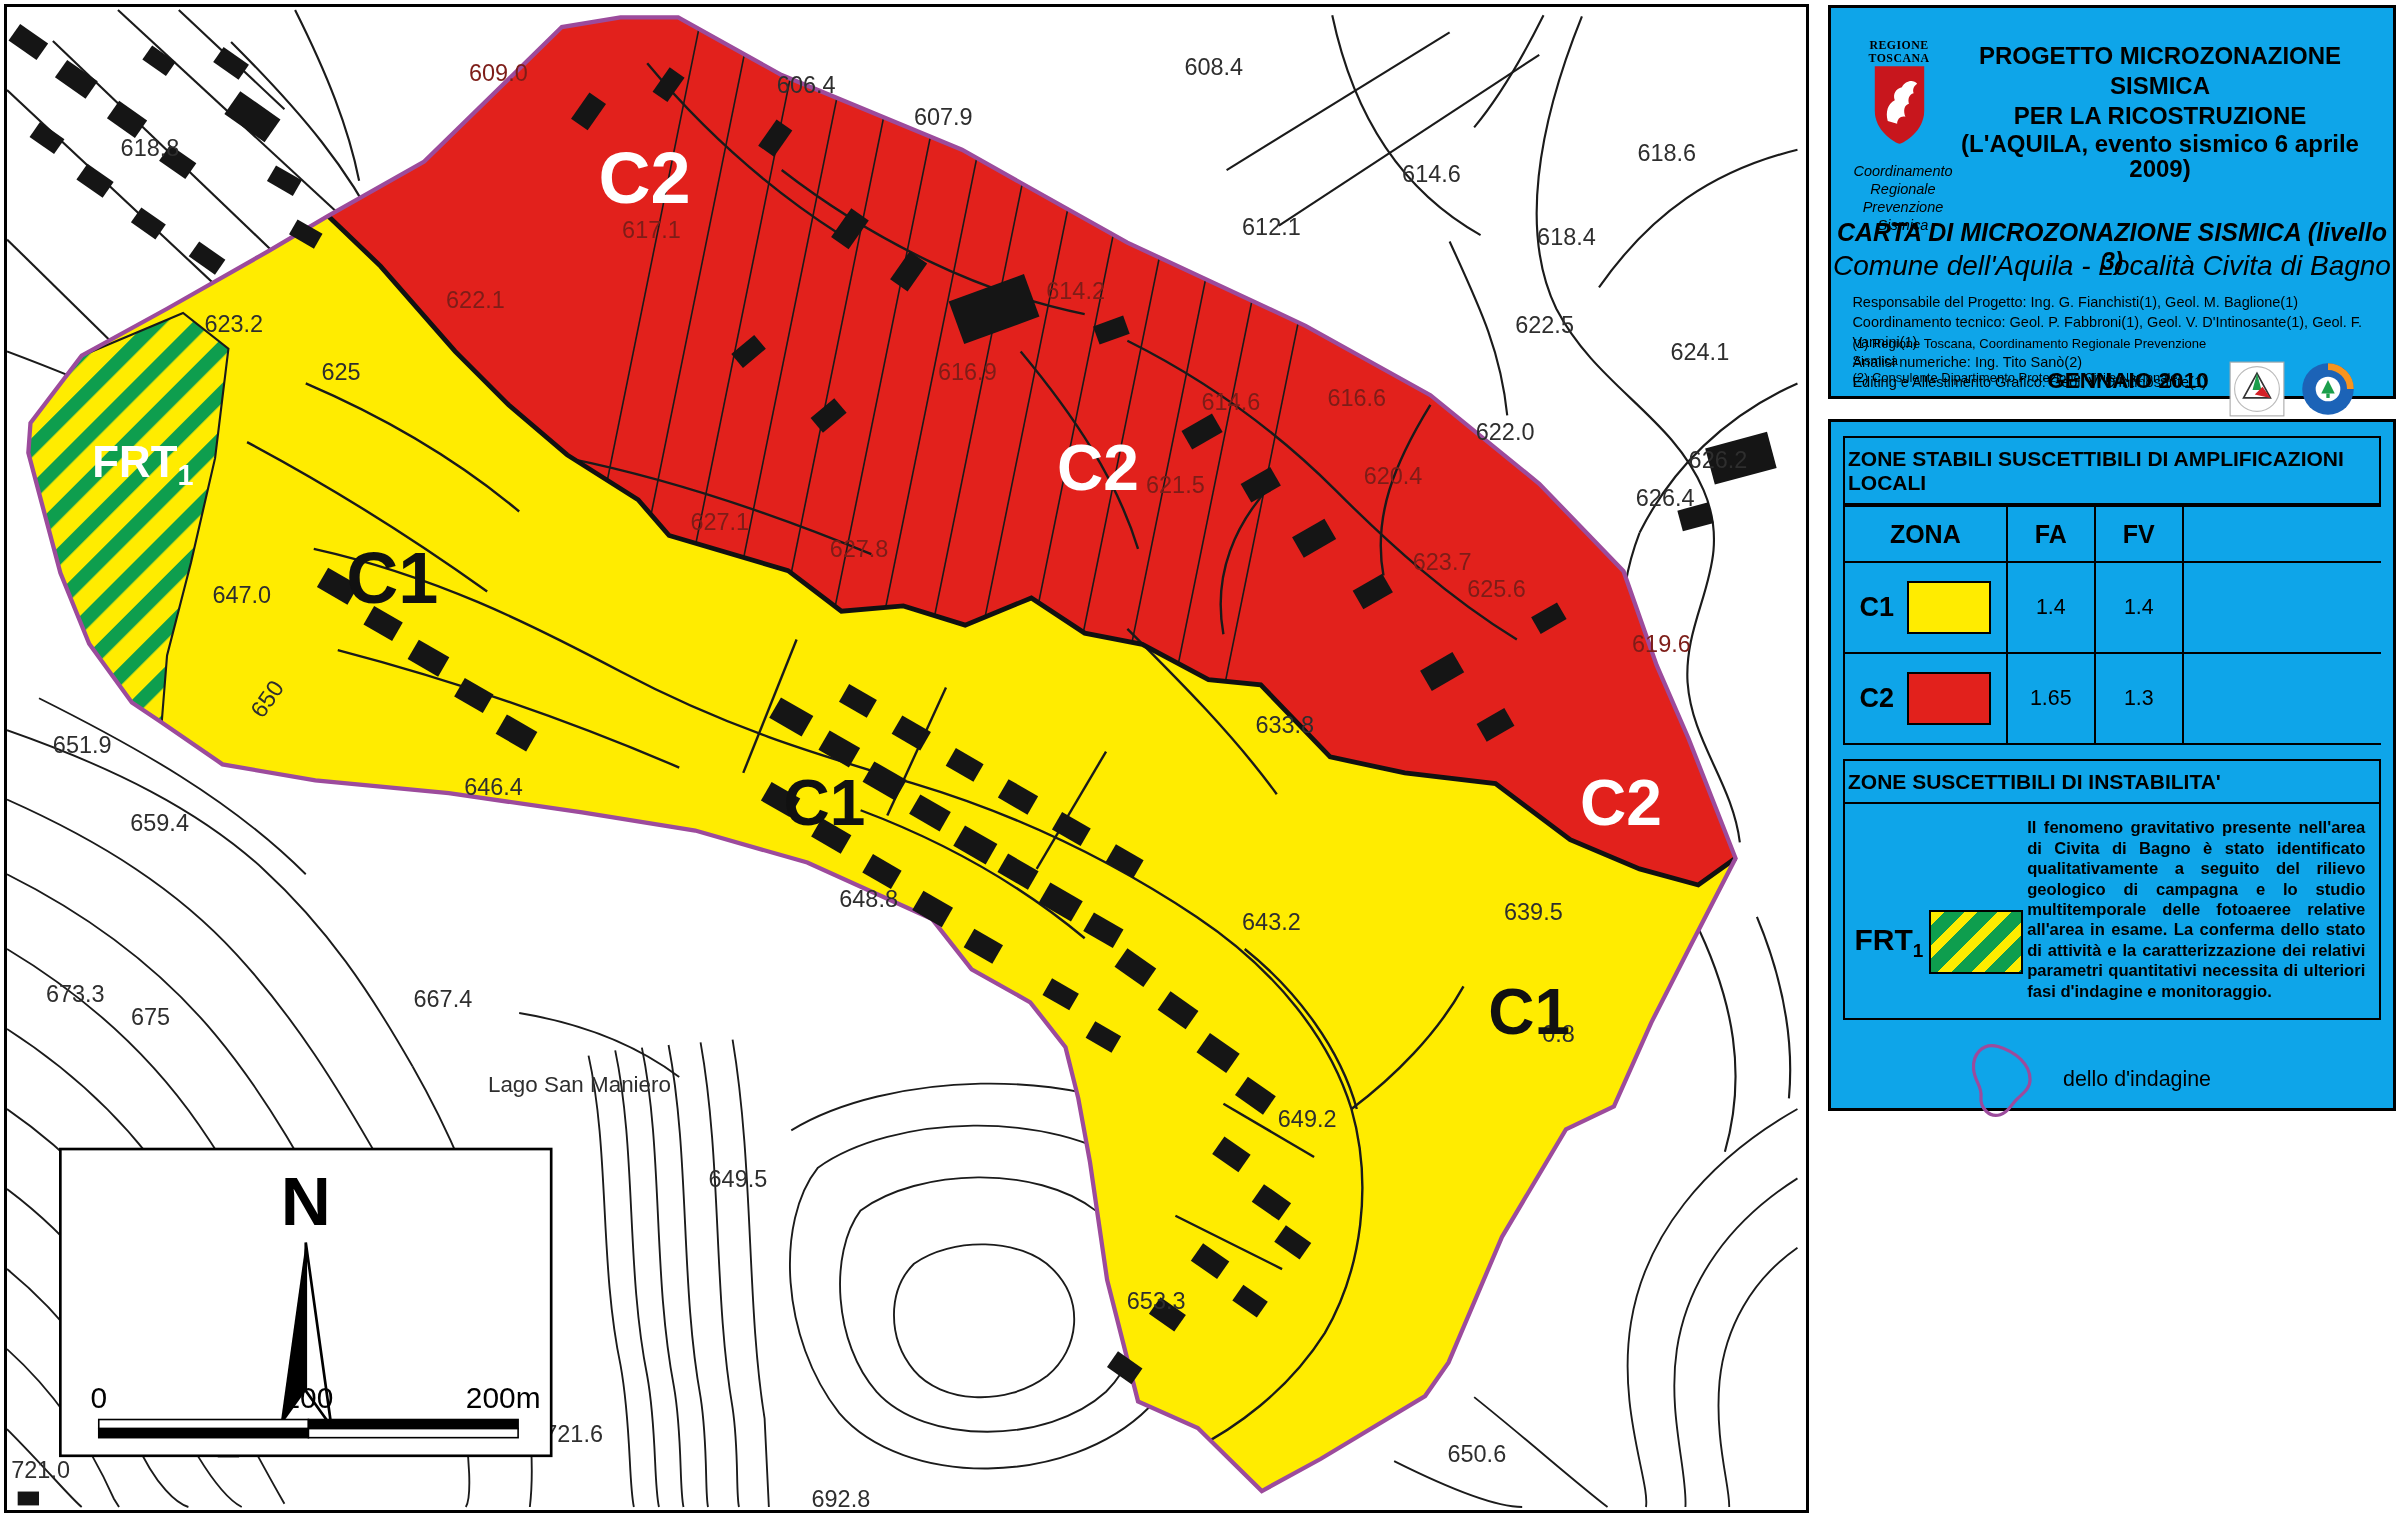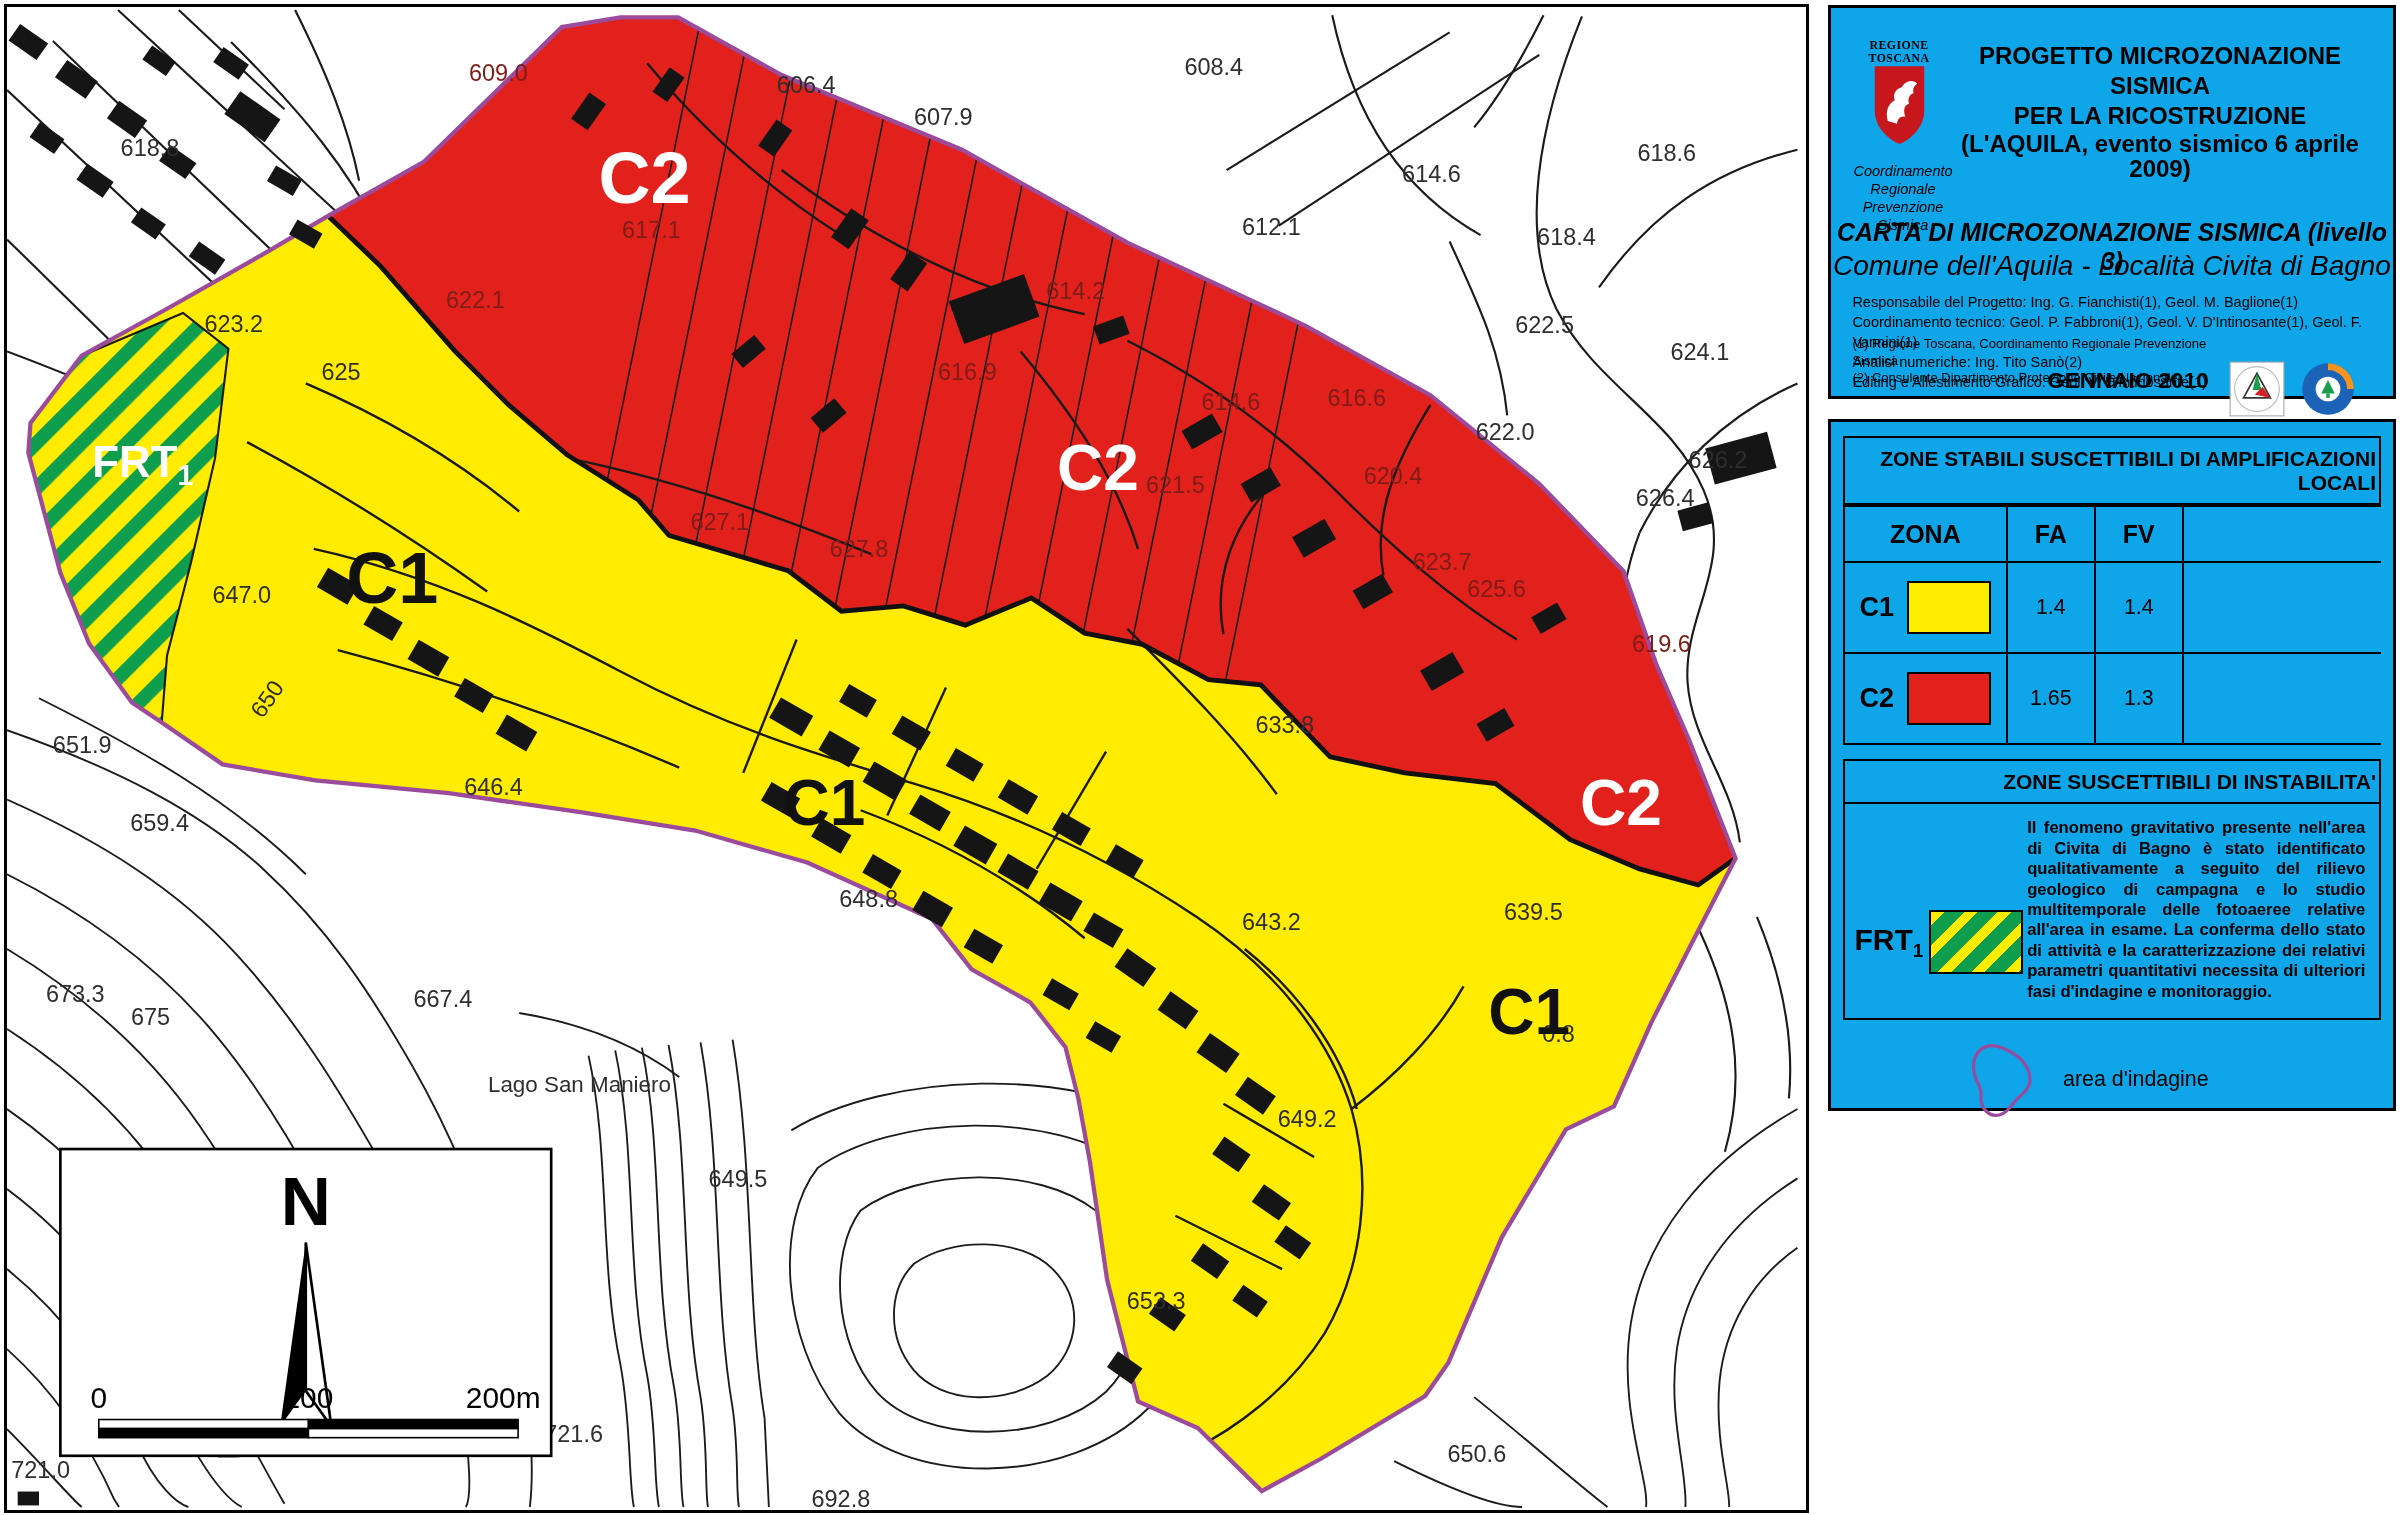--- a/index.html
+++ b/index.html
@@ -23,21 +23,21 @@
   .t-sub{position:absolute;left:0;top:242px;width:100%;text-align:center;font-style:italic;font-size:28px;}
   .t-credits{position:absolute;left:21.4px;top:284px;width:530px;font-size:14.5px;line-height:20px;}
   .t-notes{position:absolute;left:21.4px;top:368px;width:396px;font-size:13px;line-height:16.6px;}
   .t-logos{position:absolute;right:37px;top:353px;display:flex;gap:15px;}
   .t-date{position:absolute;left:16px;top:356px;width:100%;text-align:center;font-weight:bold;font-size:22.5px;}
   
   .t-notes{top:328px;}
   .t-date{top:360px;}
 
   
-  .box-header{margin:14px 11.8px 0 11.8px;border:2.1px solid #000;text-align:right;font-weight:bold;font-size:21px;padding:8.6px 3.2px;}
+  .box-header{margin:14px 11.8px 0 11.8px;border:2.1px solid #000;text-align:left;font-weight:bold;font-size:21px;padding:8.6px 3.2px;}
   .amp-table{margin:0 11.8px;border-left:2.1px solid #000;border-top:2.1px solid #000;}
   .amp-row{display:flex;border-bottom:2.1px solid #000;align-items:stretch;}
   .amp-row .c1{width:161px;border-right:2.1px solid #000;display:flex;align-items:center;justify-content:center;gap:13px;}
   .amp-row .c2,.amp-row .c3{width:86px;border-right:2.1px solid #000;display:flex;align-items:center;justify-content:center;}
   .amp-row .c4{flex:1;}
   .amp-row.hdr{height:54px;font-weight:bold;font-size:25px;}
   .amp-row.data{height:89px;}
   .zone-code{font-weight:bold;font-size:27px;}
   .swatch{width:80px;height:49px;border:2.1px solid #000;}
   .swatch.c1s{background:#ffec00;}
@@ -440,18 +440,18 @@
           <span class="swatch frt"></span>
         </div>
         <div class="inst-text">Il fenomeno gravitativo presente nell'area di Civita di Bagno è stato identificato qualitativamente a seguito del rilievo geologico di campagna e lo studio multitemporale delle fotoaeree relative all'area in esame. La conferma dello stato di attività e la caratterizzazione dei relativi parametri quantitativi necessita di ulteriori fasi d'indagine e monitoraggio.</div>
       </div>
     </div>
 
     <div class="area-row">
       <svg width="80" height="80" viewBox="0 0 150 150">
         <path d="M62,14 C32,6 14,30 16,56 C18,80 32,88 30,108 C28,130 46,148 66,142 C82,137 86,124 96,114 C108,102 122,94 122,76 C122,48 96,24 62,14 Z" fill="none" stroke="#9c4b9c" stroke-width="6"></path>
       </svg>
-      <span class="area-label">area d'indagine</span>
+      <span class="area-label">dello d'indagine</span>
     </div>
   </section>
 
 </div>
 
 
 </body></html>

